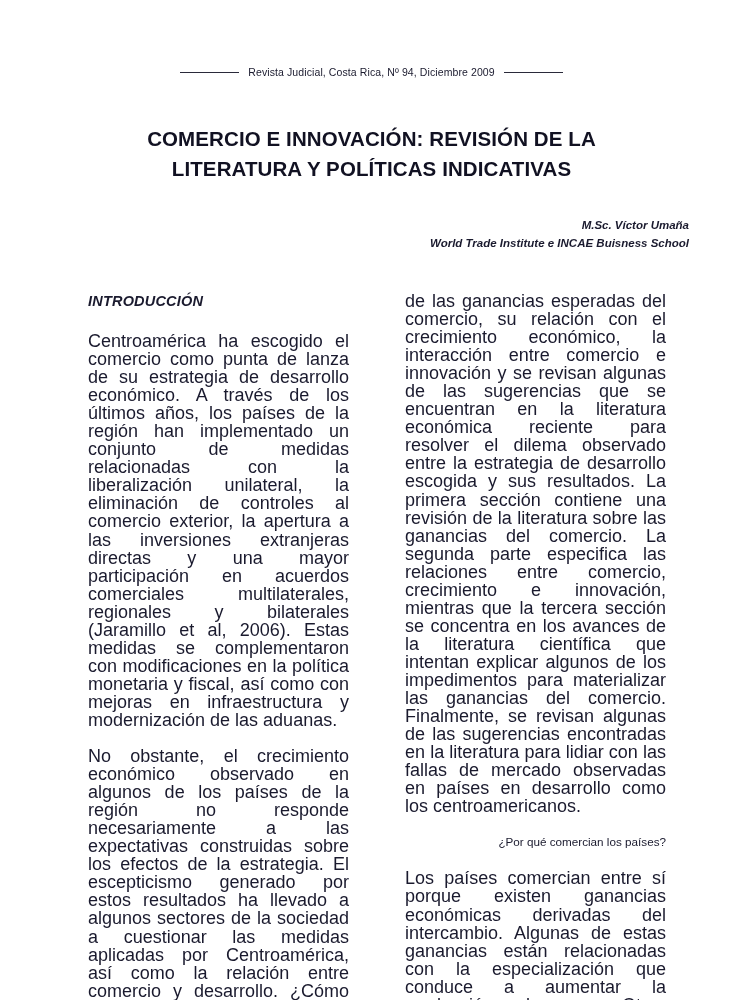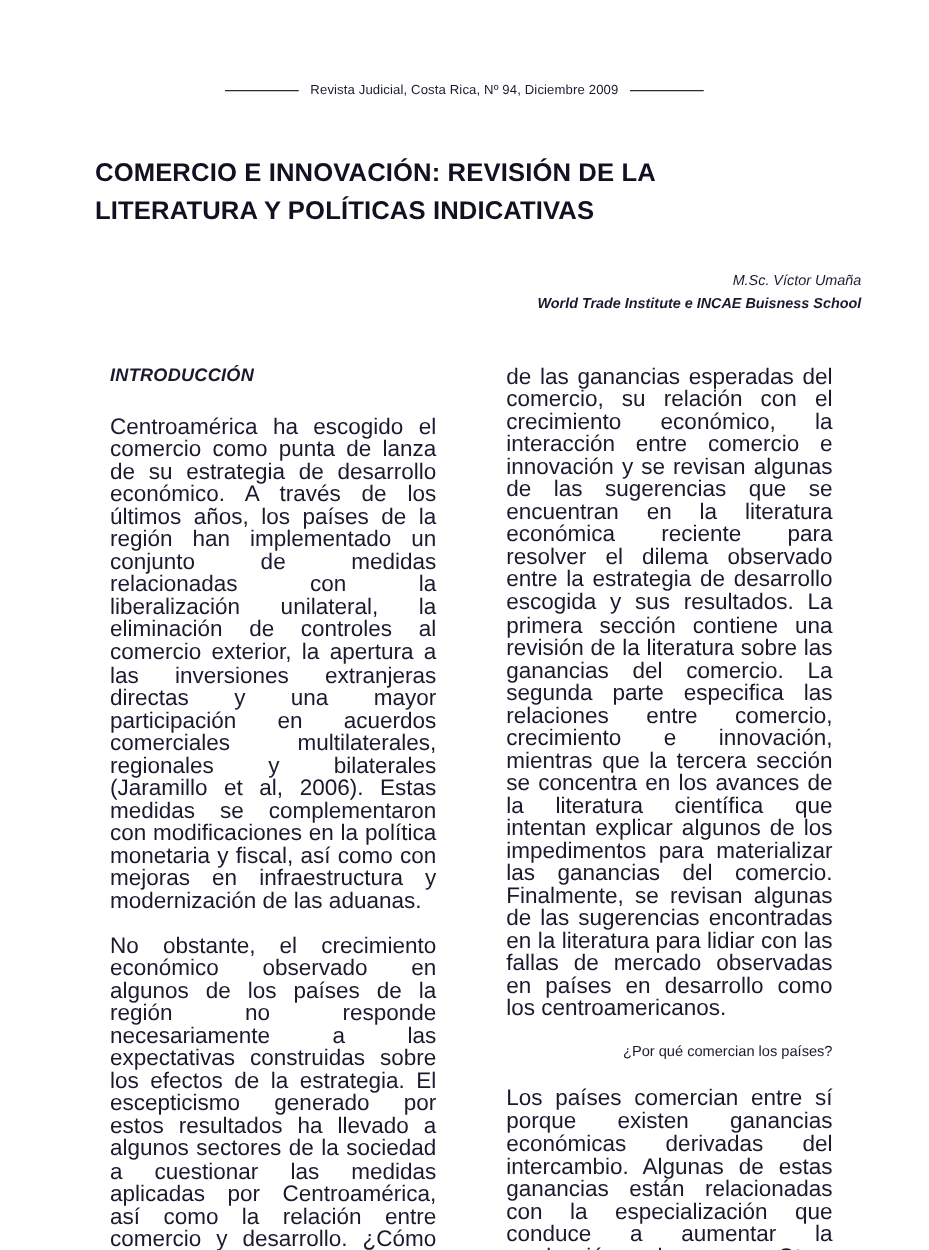--- a/index.html
+++ b/index.html
@@ -47,40 +47,41 @@
     white-space: nowrap;
     color: #1a1a2e;
   }
 
   
   .title-block {
     position: absolute;
     top: 124px;
     left: 76px;
     right: 76px;
+    text-align: center;
   }
   .title-line {
     font-size: 20.5px;
     font-weight: bold;
     line-height: 30px;
     letter-spacing: 0.1px;
     color: #111122;
   }
 
   
   .byline {
     position: absolute;
     top: 216px;
     left: 76px;
     right: 54px;
     text-align: right;
   }
   .byline-name {
     font-size: 11.5px;
-    font-weight: normal;
+    font-weight: bold;
     font-style: italic;
     line-height: 18px;
   }
   .byline-affil {
     font-size: 11.5px;
     font-weight: bold;
     font-style: italic;
     line-height: 18px;
     text-align: right;
   }

